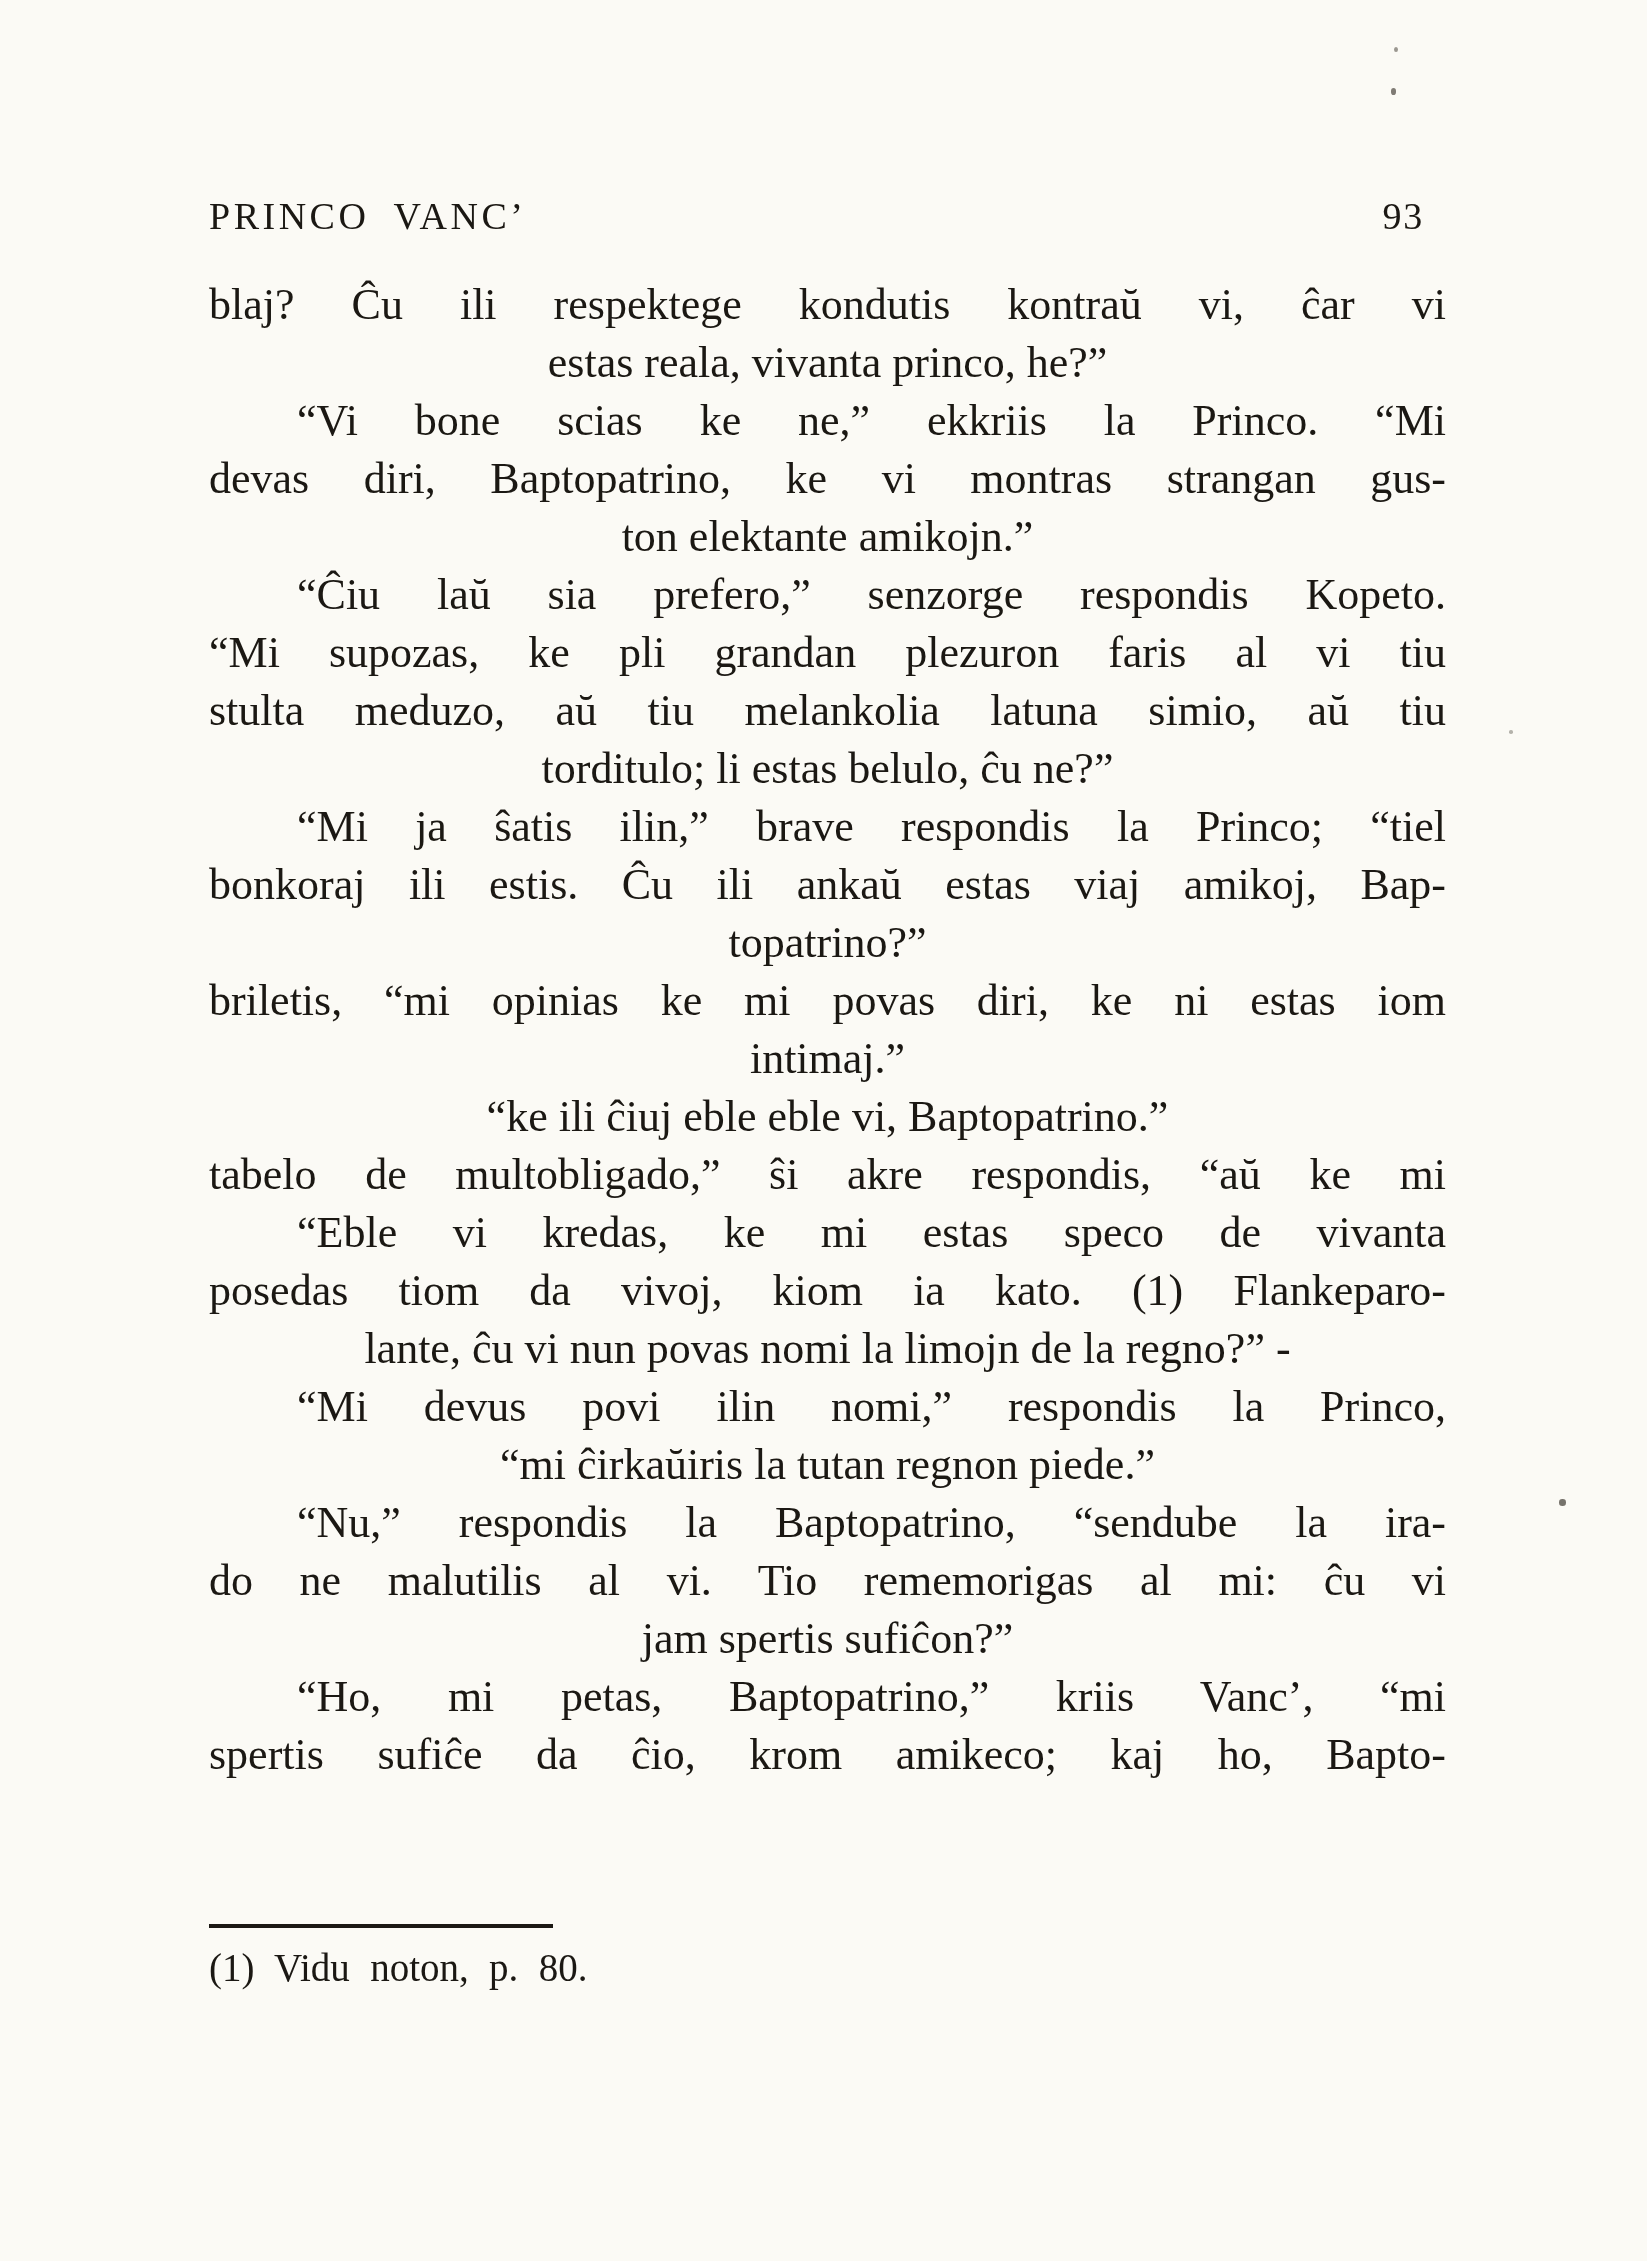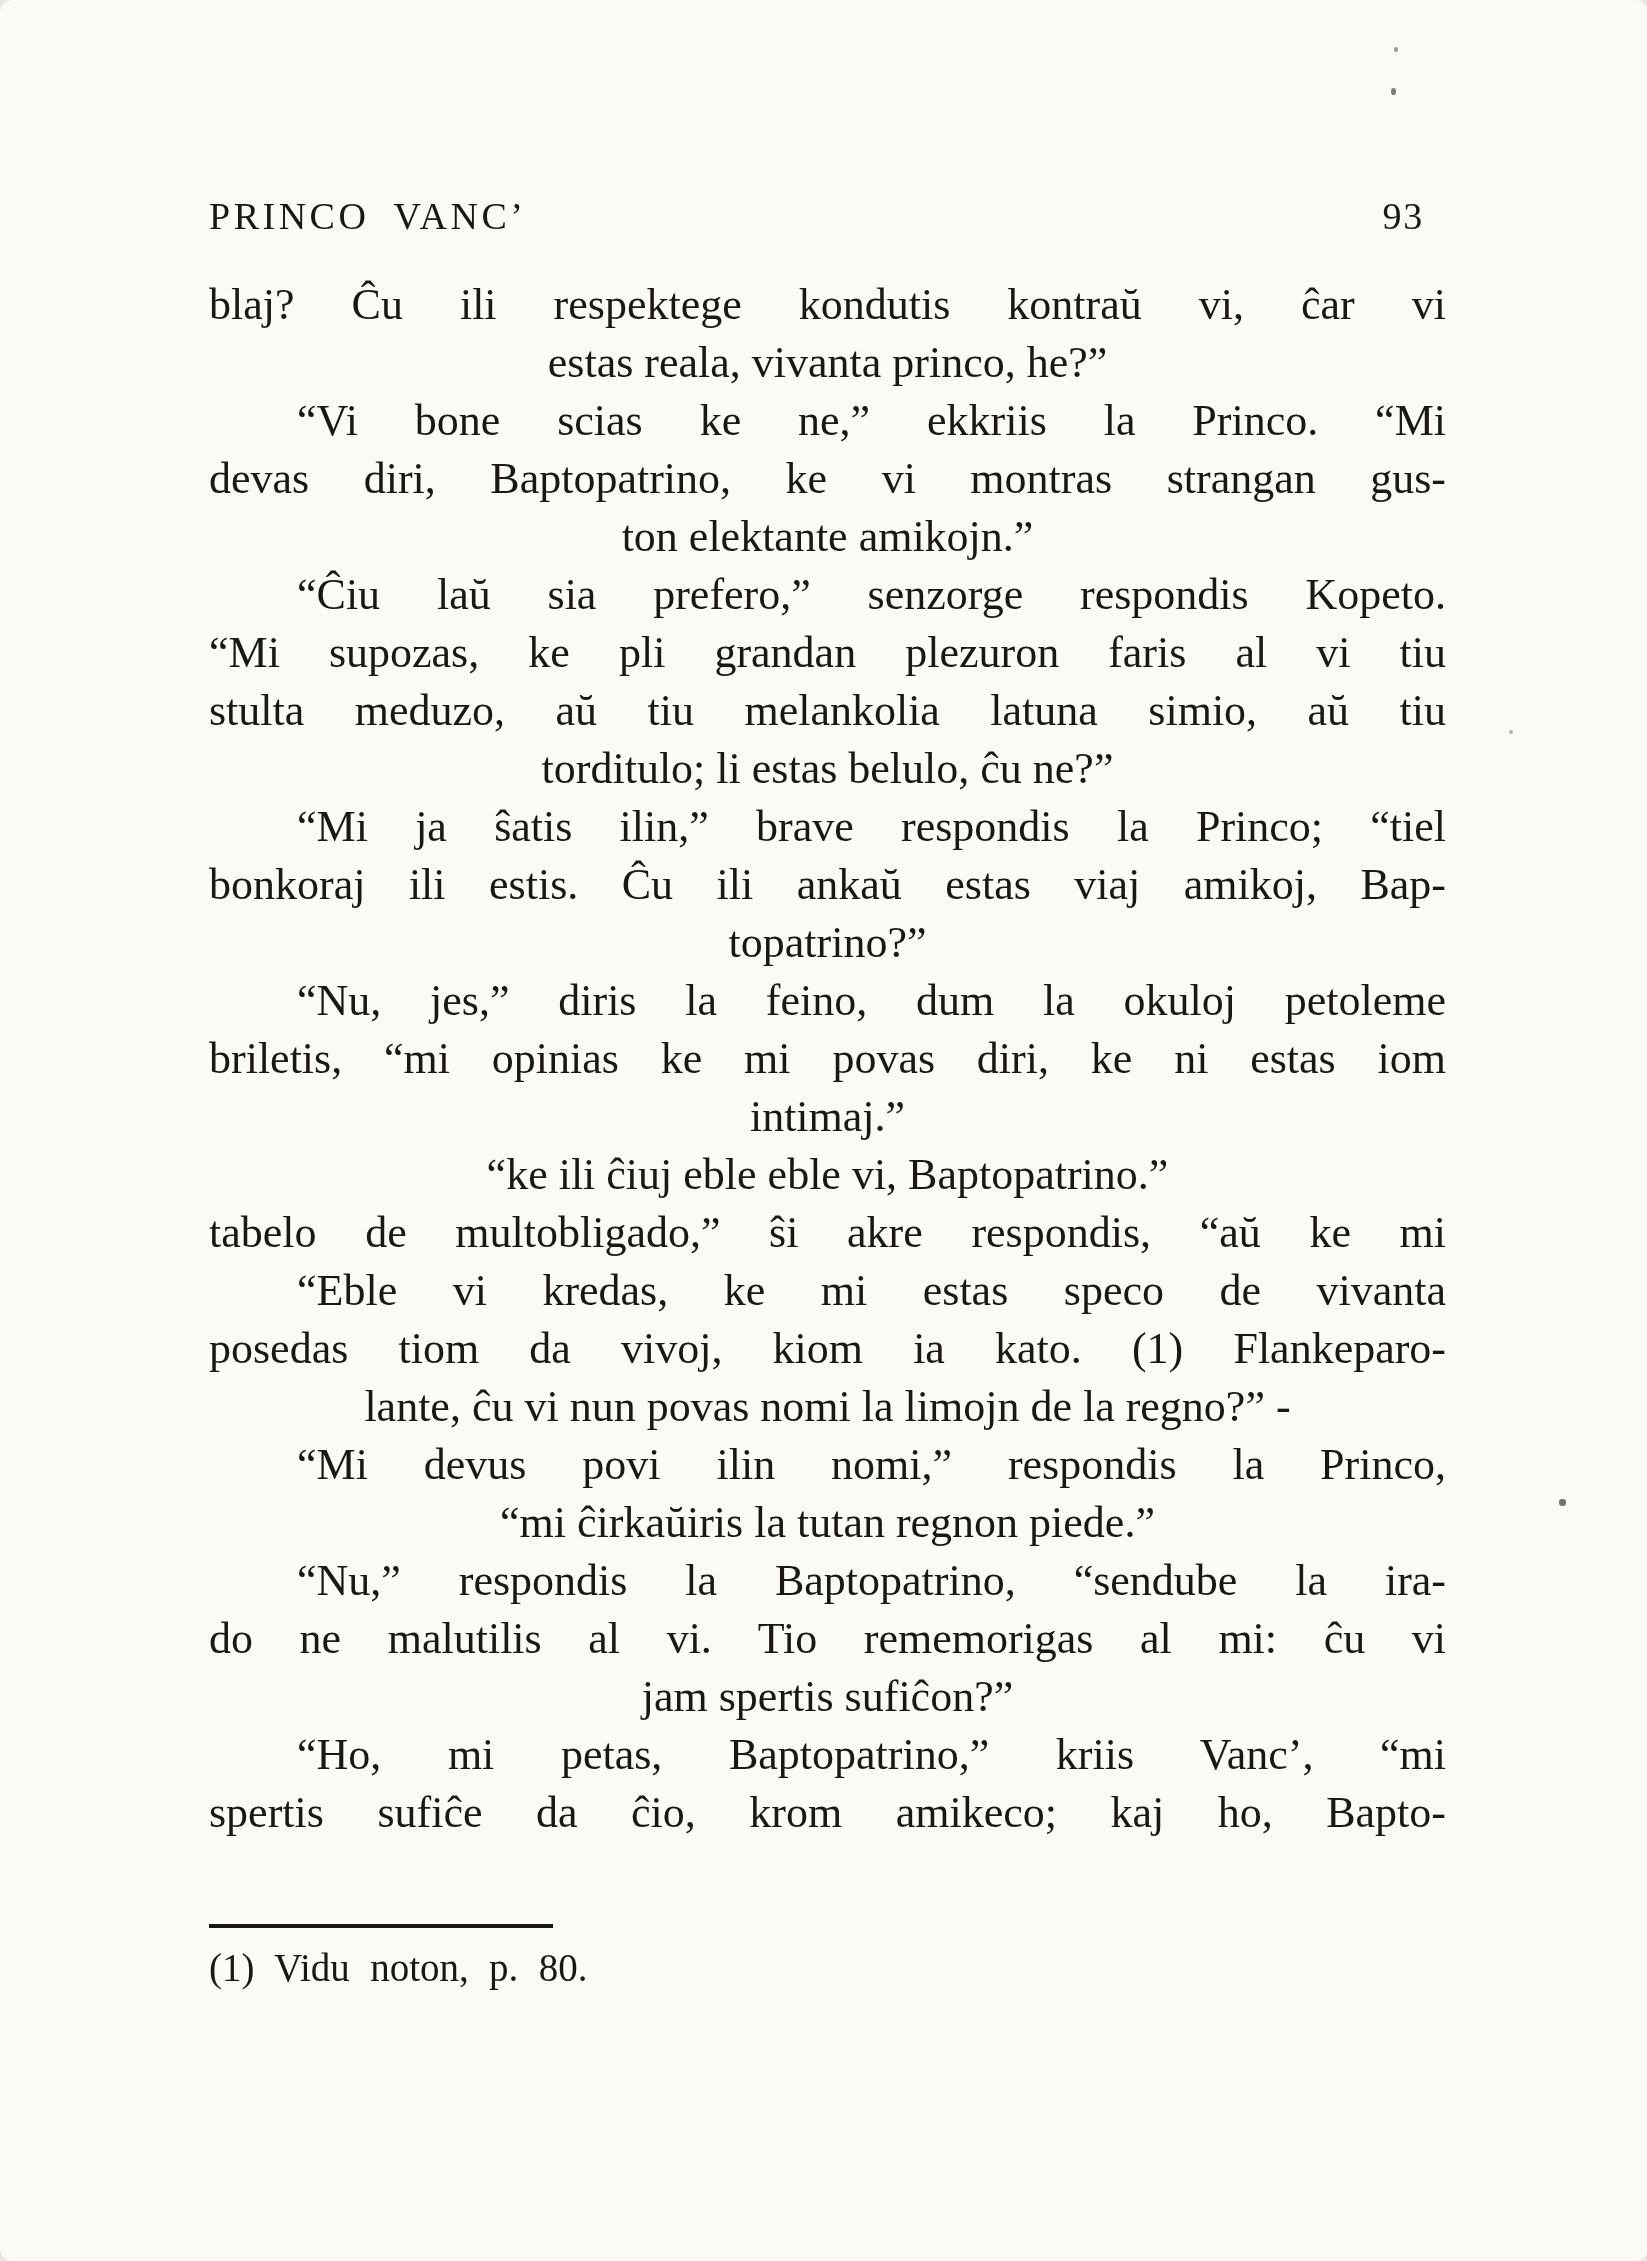--- a/index.html
+++ b/index.html
@@ -8,21 +8,20 @@
     background: #e8e6e0;
     font-family: "Liberation Serif", "DejaVu Serif", serif;
   }
   .page {
     position: relative;
     width: 1648px;
     height: 2261px;
     background: #fbfaf5;
     color: #1b1813;
     overflow: hidden;
-    border-radius: 13px;
   }
   .header {
     position: absolute;
     left: 209px;
     top: 194px;
     width: 1237px;
     display: flex;
     justify-content: space-between;
     align-items: baseline;
   }
@@ -98,21 +97,20 @@
       <div class="line indent justify">“Vi bone scias ke ne,” ekkriis la Princo. “Mi</div>
       <div class="line justify">devas diri, Baptopatrino, ke vi montras strangan gus-</div>
       <div class="line">ton elektante amikojn.”</div>
       <div class="line indent justify">“Ĉiu laŭ sia prefero,” senzorge respondis Kopeto.</div>
       <div class="line justify">“Mi supozas, ke pli grandan plezuron faris al vi tiu</div>
       <div class="line justify">stulta meduzo, aŭ tiu melankolia latuna simio, aŭ tiu</div>
       <div class="line">torditulo; li estas belulo, ĉu ne?”</div>
       <div class="line indent justify">“Mi ja ŝatis ilin,” brave respondis la Princo; “tiel</div>
       <div class="line justify">bonkoraj ili estis. Ĉu ili ankaŭ estas viaj amikoj, Bap-</div>
       <div class="line">topatrino?”</div>
-      <div class="line indent justify">“Nu, jes,” diris la feino, dum la okuloj petoleme</div>
       <div class="line justify">briletis, “mi opinias ke mi povas diri, ke ni estas iom</div>
       <div class="line">intimaj.”</div>
       <div class="line">“ke ili ĉiuj eble eble vi, Baptopatrino.”</div>
       <div class="line justify">tabelo de multobligado,” ŝi akre respondis, “aŭ ke mi</div>
       <div class="line indent justify">“Eble vi kredas, ke mi estas speco de vivanta</div>
       <div class="line justify">posedas tiom da vivoj, kiom ia kato. (1)  Flankeparo-</div>
       <div class="line">lante, ĉu vi nun povas nomi la limojn de la regno?” -</div>
       <div class="line indent justify">“Mi devus povi ilin nomi,” respondis la Princo,</div>
       <div class="line">“mi ĉirkaŭiris la tutan regnon piede.”</div>
       <div class="line indent justify">“Nu,” respondis la Baptopatrino, “sendube la ira-</div>

